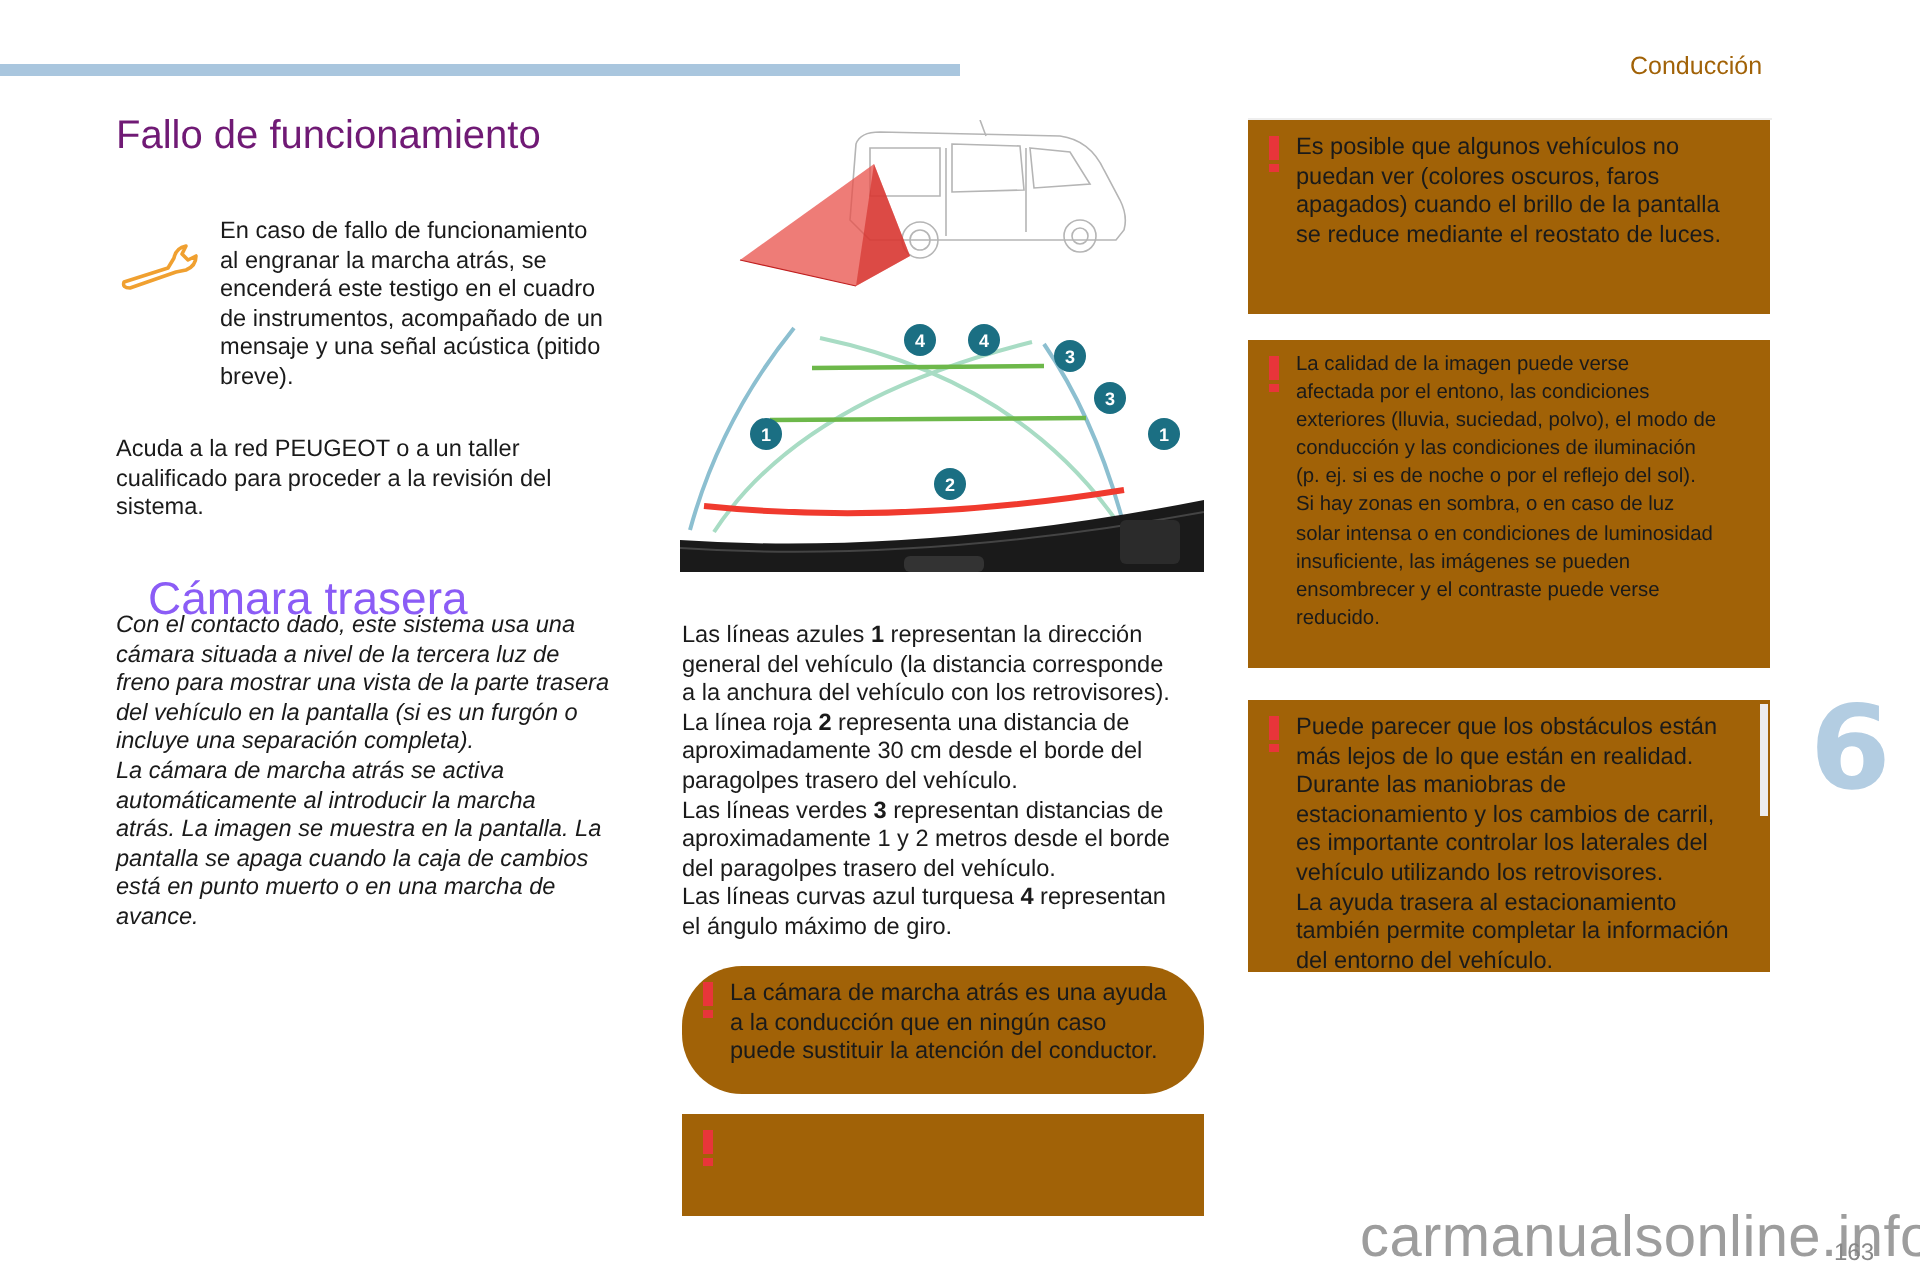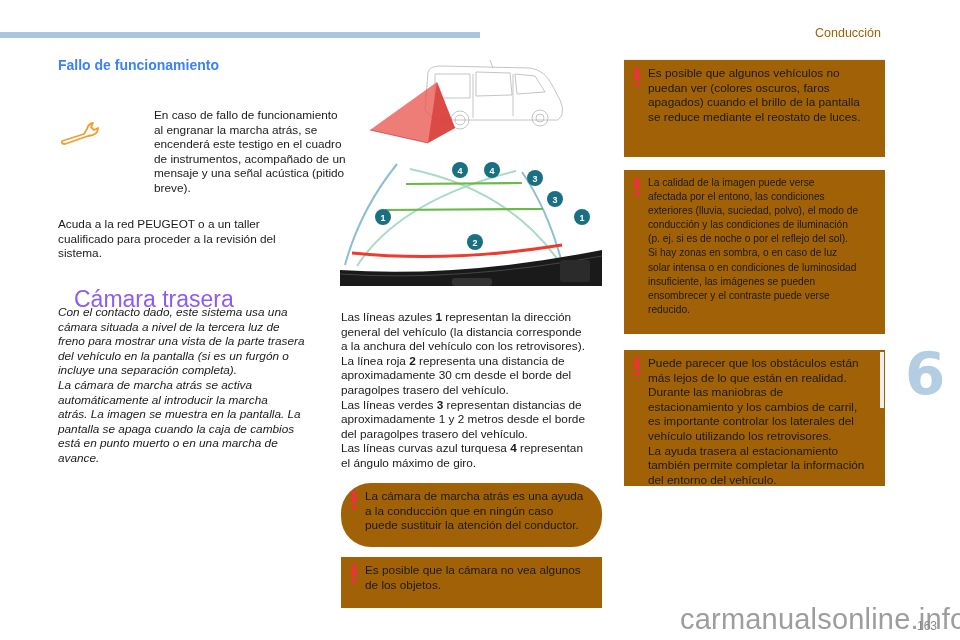--- a/index.html
+++ b/index.html
@@ -1,21 +1,21 @@
 <!DOCTYPE html>
 <html><head>
 <meta charset="utf-8">
 <style>
   html, body { margin:0; padding:0; }
   body { width:960px; height:640px; position:relative; background:#ffffff; overflow:hidden;
          font-family:"Liberation Sans", sans-serif; color:#1a1a1a; }
   .topbar { position:absolute; left:0; top:32px; width:480px; height:6px; background:#a9c6de; }
   .toprule { position:absolute; left:624px; top:59px; width:262px; height:1px; background:#eeeeee; }
   .section-label { position:absolute; left:815px; top:26px; font-size:12.5px; color:#a16207; }
-  .h-fallo { position:absolute; left:58px; top:57px; font-size:14px; font-weight:bold; color:#3b82f6; margin:0; }
+  .h-fallo { position:absolute; left:58px; top:57px; font-size:20px; font-weight:normal; color:#701a75; margin:0; }
   .wrench { position:absolute; left:60px; top:120px; width:40px; height:26px; }
   .p { position:absolute; font-size:11.8px; line-height:14.6px; color:#1a1a1a; margin:0; white-space:pre-line; }
   .h-camara { position:absolute; left:58px; top:270px; font-size:23px; color:#8b5cf6; font-weight:normal; margin:16px; }
   .figure { position:absolute; left:340px; top:60px; width:262px; height:226px; }
   .box { position:absolute; background:#a16207; }
   .box .excl { position:absolute; left:7px; top:6px; width:12px; height:22px; }
   .box .txt { position:absolute; left:24px; top:6px; right:6px; font-size:11.8px; line-height:14.6px; color:#1a1a1a; white-space:pre-line; }
   .box .txt.small { font-size:10.2px; line-height:14.1px; }
   .chapter { position:absolute; left:905px; top:340px; font-size:58px; font-weight:bold; color:#b3cde2; font-family:"DejaVu Sans", sans-serif; }
   .chapter-bar { position:absolute; left:880px; top:352px; width:4px; height:56px; background:#ededed; }
@@ -27,21 +27,21 @@
 
 <div class="topbar"></div>
 <div class="toprule"></div>
 <div class="section-label">Conducción</div>
 
 <h2 class="h-fallo">Fallo de funcionamiento</h2>
 
 <svg class="wrench" viewBox="0 0 40 26">
   <path d="M2 21 L24 14 L27 9 Q28 4 33 3 L31 7 L34 10 L38 8 Q38 13 33 15 L28 16 L5 24 Q1 24 2 21 Z" fill="none" stroke="#f0a030" stroke-width="1.8" stroke-linejoin="round"></path>
 </svg>
-<p class="p" style="left:110px; top:108px; width:220px;margin-left:44px;">En caso de fallo de funcionamiento
+<p class="p" style="left:110px; top:108px; width:220px;">En caso de fallo de funcionamiento
 al engranar la marcha atrás, se
 encenderá este testigo en el cuadro
 de instrumentos, acompañado de un
 mensaje y una señal acústica (pitido
 breve).</p>
 <p class="p" style="left:58px; top:217px; width:270px;">Acuda a la red PEUGEOT o a un taller
 cualificado para proceder a la revisión del
 sistema.</p>
 
 <h2 class="h-camara">Cámara trasera</h2>
@@ -128,22 +128,20 @@
     </svg>
   <div class="txt">La cámara de marcha atrás es una ayuda
 a la conducción que en ningún caso
 puede sustituir la atención del conductor.</div>
 </div>
 <div class="box" style="left:341px; top:557px; width:261px; height:51px;">
   <svg class="excl" viewBox="0 0 12 22">
       <rect x="3.5" y="2" width="5" height="12" fill="#e8353a"></rect>
       <rect x="3.5" y="16" width="5" height="4" fill="#e8353a"></rect>
     </svg>
-  <div class="txt">Es posible que la cámara no vea algunos
-de los objetos.</div>
 </div>
 
 <div class="box" style="left:624px; top:60px; width:261px; height:97px;">
   <svg class="excl" viewBox="0 0 12 22">
       <rect x="3.5" y="2" width="5" height="12" fill="#e8353a"></rect>
       <rect x="3.5" y="16" width="5" height="4" fill="#e8353a"></rect>
     </svg>
   <div class="txt">Es posible que algunos vehículos no
 puedan ver (colores oscuros, faros
 apagados) cuando el brillo de la pantalla

